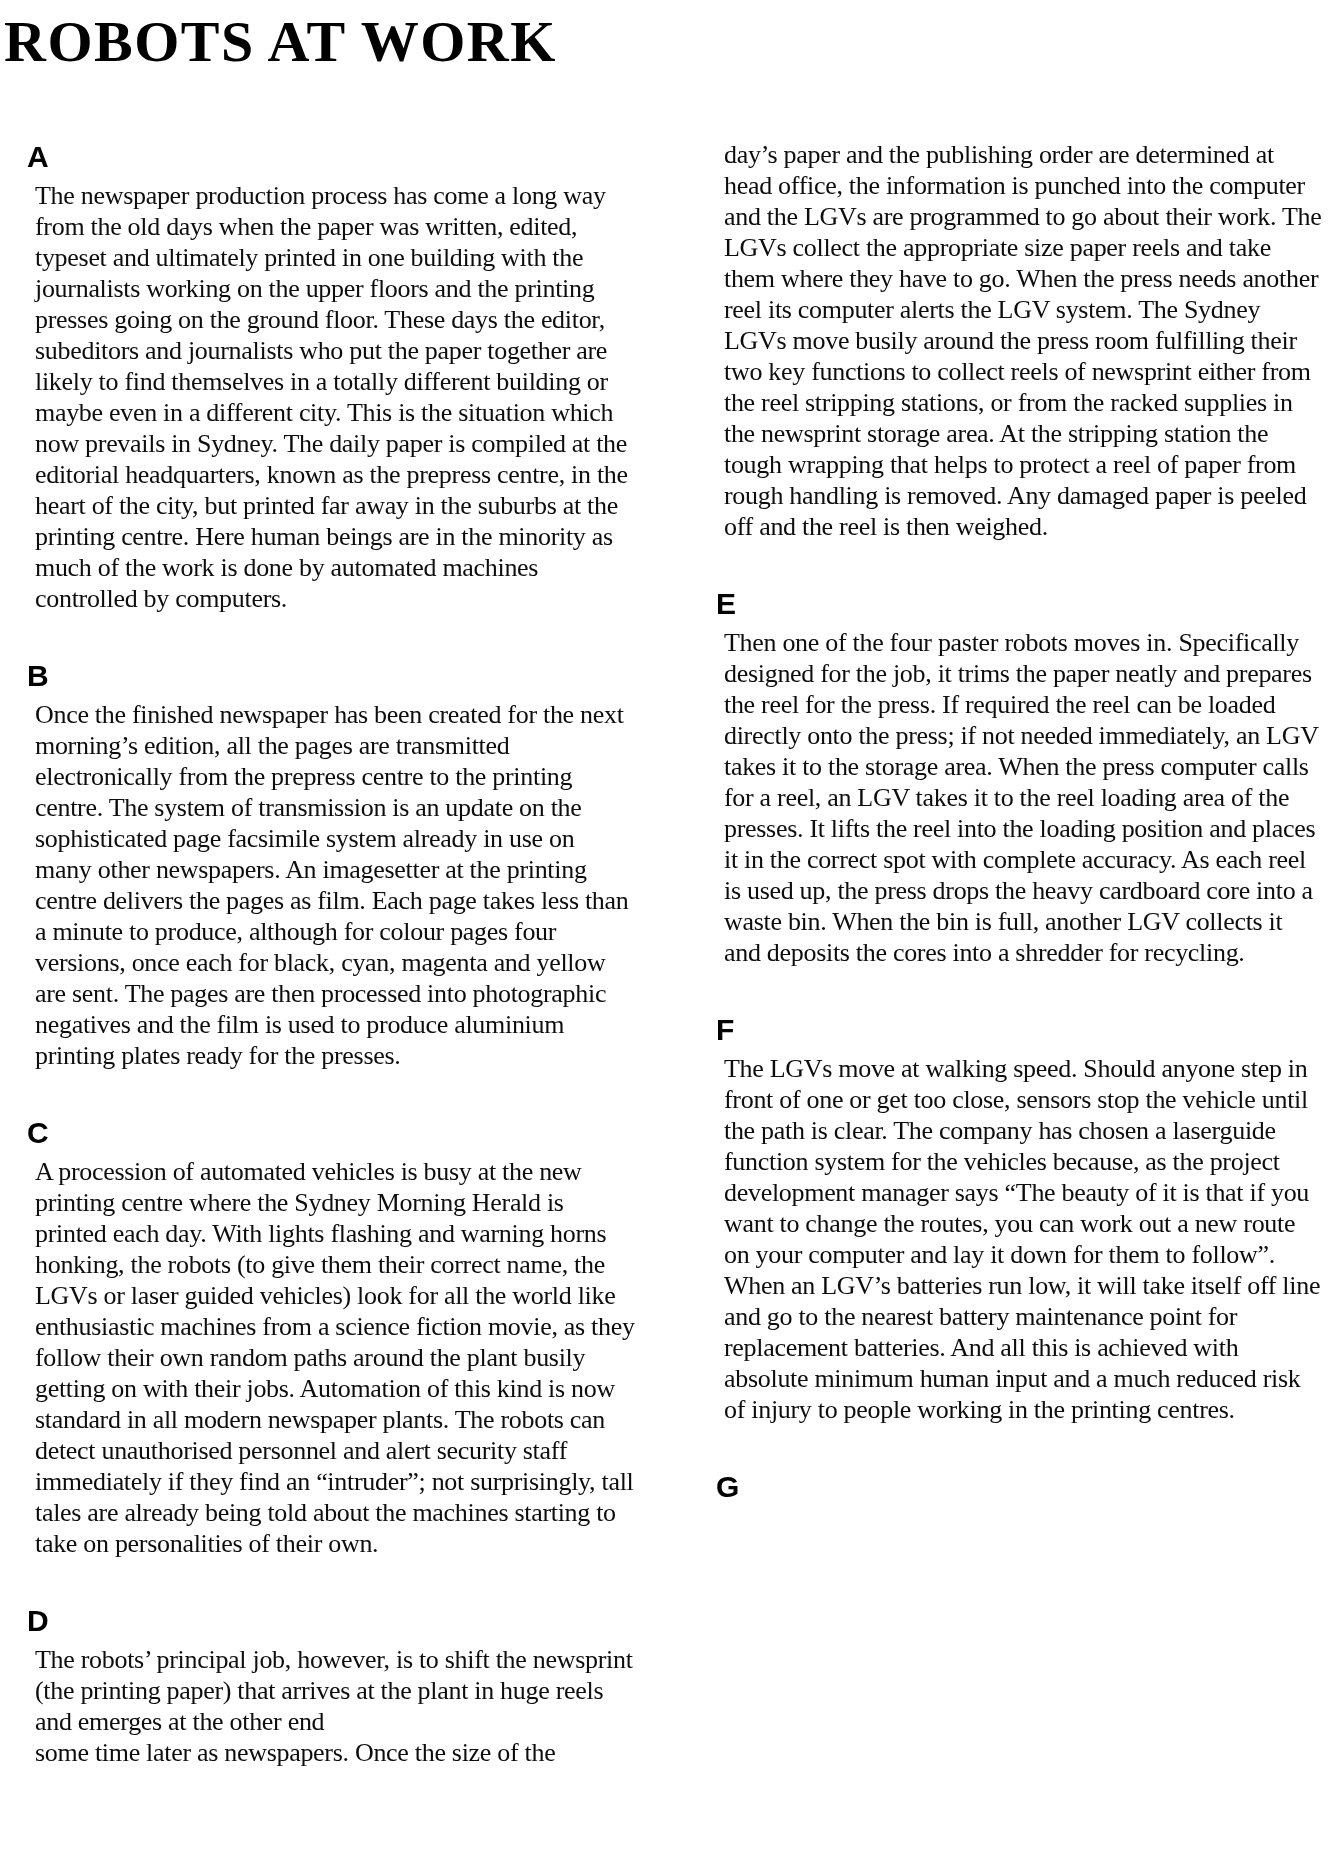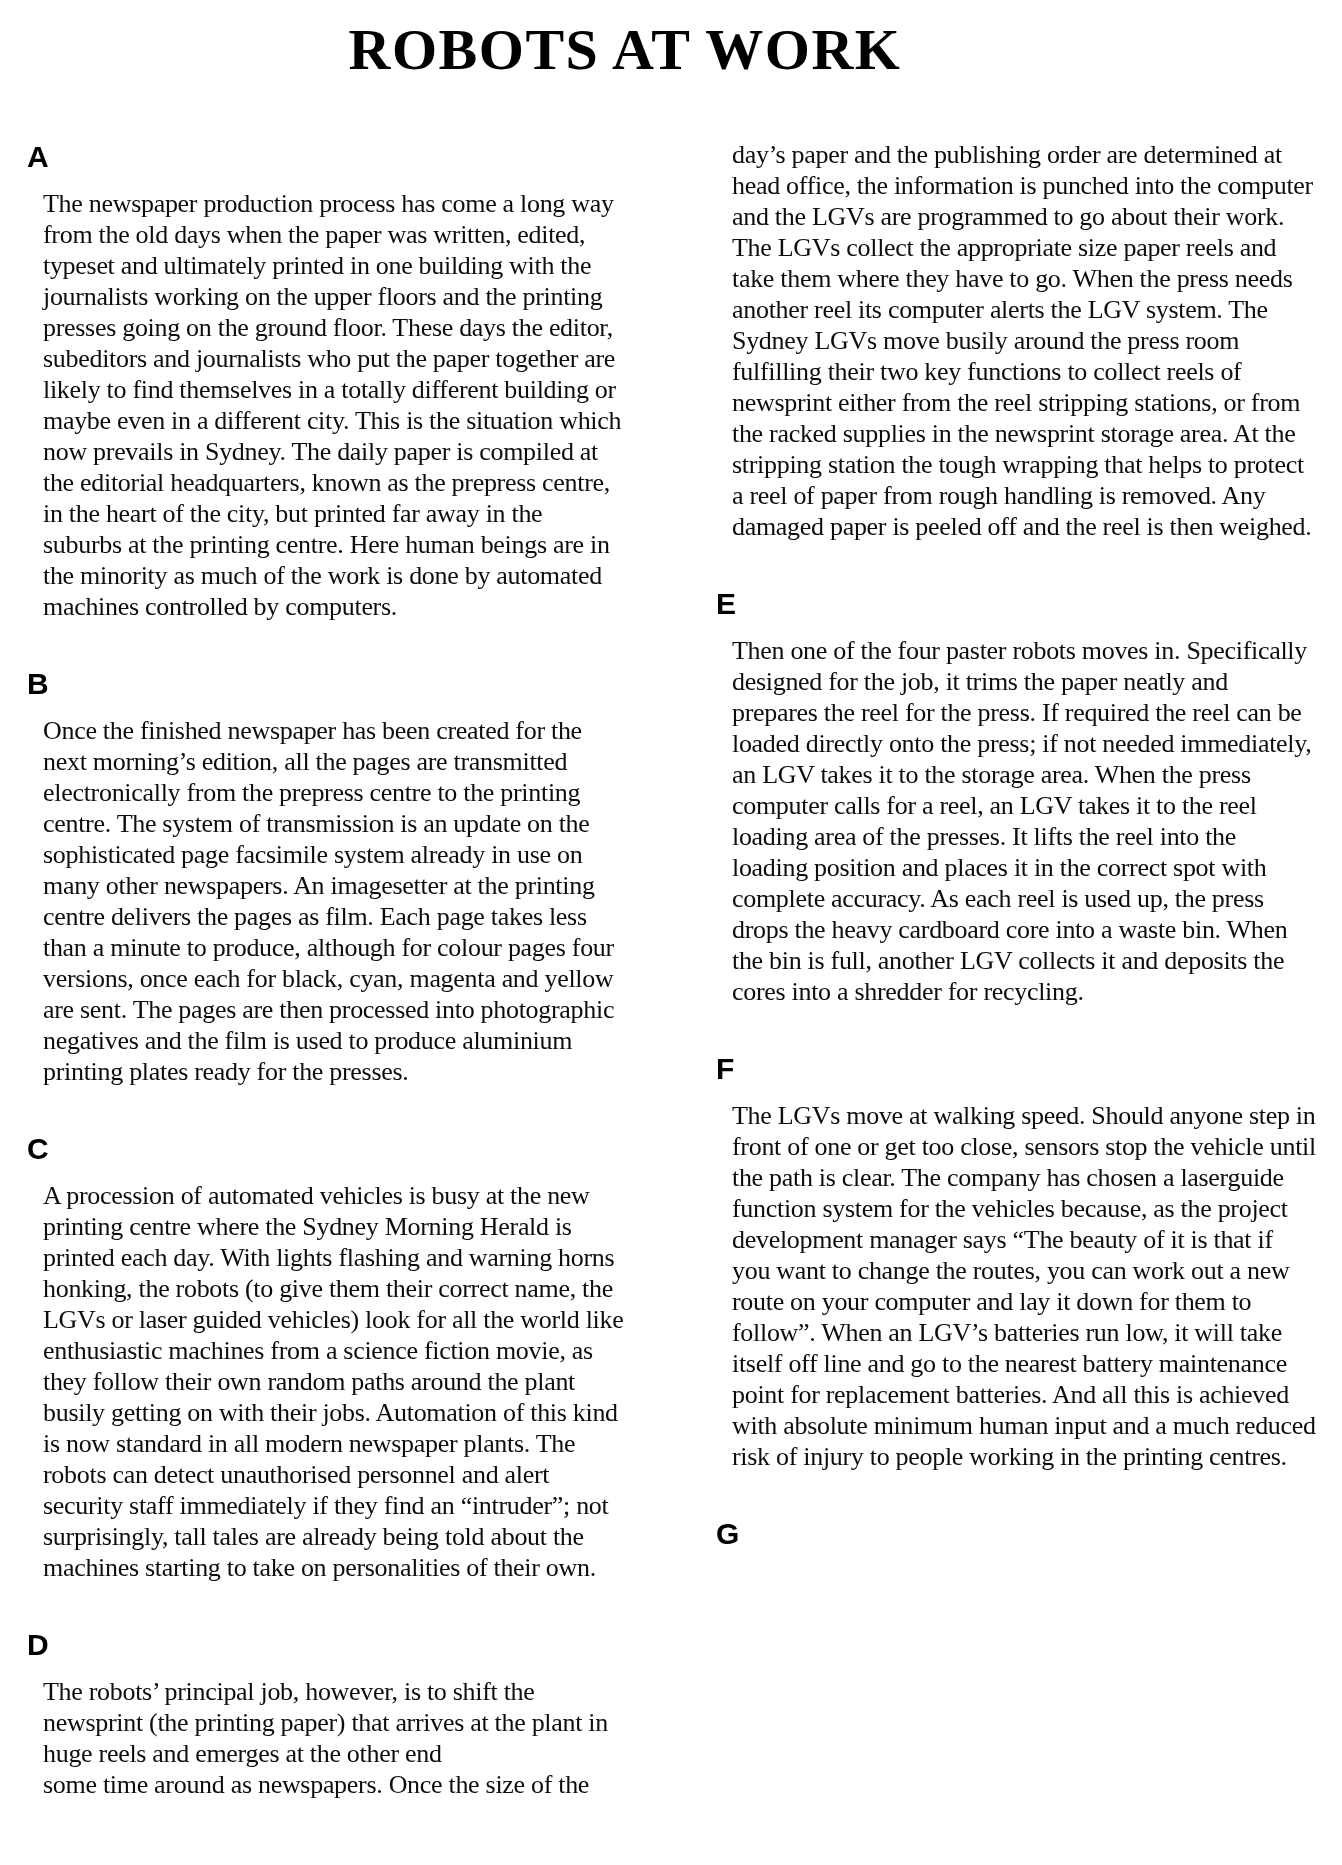--- a/index.html
+++ b/index.html
@@ -13,23 +13,22 @@
     position: relative;
     overflow: hidden;
     font-family: "Liberation Serif", "DejaVu Serif", serif;
     color: #0d0d0d;
   }
   .title {
     position: absolute;
     top: 4px;
     left: 0;
     right: 0;
-    margin: 12px;
+    margin: 4px;
     padding-right: 92px; 
-    text-align: center;
     font-family: "Liberation Serif", "DejaVu Serif", serif;
     font-weight: bold;
     font-size: 58px;
     letter-spacing: 1.5px;
     color: #000;
     white-space: nowrap;
   }
   .col {
     position: absolute;
     width: 616px;
@@ -42,21 +41,21 @@
     font-size: 30px;
     line-height: 31px;
     margin: 46px 0 3px 0;
     color: #000;
   }
   .col section:first-child .sec-label { margin-top: 0; }
   .sec-text {
     font-size: 26px;
     line-height: 31px;
     letter-spacing: -0.3px;
-    margin: 16px;
+    margin: 8px;
     white-space: pre-wrap;
     text-align: left;
   }
   .continued { margin-top: 0; }
 </style>
 </head>
 <body>
 
 <h1 class="title">ROBOTS AT WORK</h1>
 
@@ -69,21 +68,21 @@
     <div class="sec-label">B</div>
     <p class="sec-text">Once the finished newspaper has been created for the next morning’s edition, all the pages are transmitted electronically from the prepress centre to the printing centre. The system of transmission is an update on the sophisticated page facsimile system already in use on many other newspapers. An imagesetter at the printing centre delivers the pages as film. Each page takes less than a minute to produce, although for colour pages four versions, once each for black, cyan, magenta and yellow are sent. The pages are then processed into photographic negatives and the film is used to produce aluminium printing plates ready for the presses.</p>
   </section>
   <section>
     <div class="sec-label">C</div>
     <p class="sec-text">A procession of automated vehicles is busy at the new printing centre where the Sydney Morning Herald is printed each day. With lights flashing and warning horns honking, the robots (to give them their correct name, the LGVs or laser guided vehicles) look for all the world like enthusiastic machines from a science fiction movie, as they follow their own random paths around the plant busily getting on with their jobs. Automation of this kind is now standard in all modern newspaper plants. The robots can detect unauthorised personnel and alert security staff immediately if they find an “intruder”; not surprisingly, tall tales are already being told about the machines starting to take on personalities of their own.</p>
   </section>
   <section>
     <div class="sec-label">D</div>
     <p class="sec-text">The robots’ principal job, however, is to shift the newsprint (the printing paper) that arrives at the plant in huge reels and emerges at the other end
-some time around as newspapers. Once the size of the</p>
+some time later as newspapers. Once the size of the</p>
   </section>
 </div>
 
 <div class="col col-right">
   <section>
     <p class="sec-text continued">day’s paper and the publishing order are determined at head office, the information is punched into the computer and the LGVs are programmed to go about their work. The LGVs collect the appropriate size paper reels and take them where they have to go. When the press needs another reel its computer alerts the LGV system. The Sydney LGVs move busily around the press room fulfilling their two key functions to collect reels of newsprint either from the reel stripping stations, or from the racked supplies in the newsprint storage area. At the stripping station the tough wrapping that helps to protect a reel of paper from rough handling is removed. Any damaged paper is peeled off and the reel is then weighed.</p>
   </section>
   <section>
     <div class="sec-label">E</div>
     <p class="sec-text">Then one of the four paster robots moves in. Specifically designed for the job, it trims the paper neatly and prepares the reel for the press. If required the reel can be loaded directly onto the press; if not needed immediately, an LGV takes it to the storage area. When the press computer calls for a reel, an LGV takes it to the reel loading area of the presses. It lifts the reel into the loading position and places it in the correct spot with complete accuracy. As each reel is used up, the press drops the heavy cardboard core into a waste bin. When the bin is full, another LGV collects it and deposits the cores into a shredder for recycling.</p>

